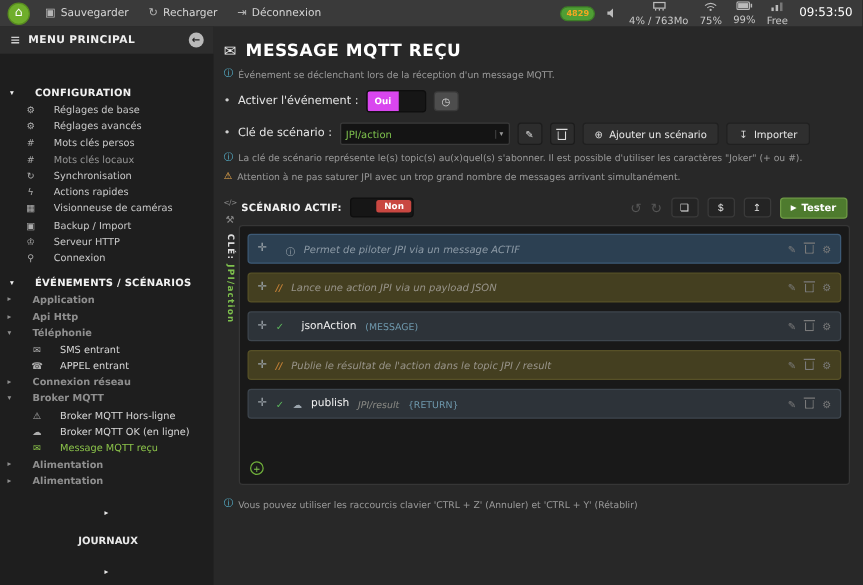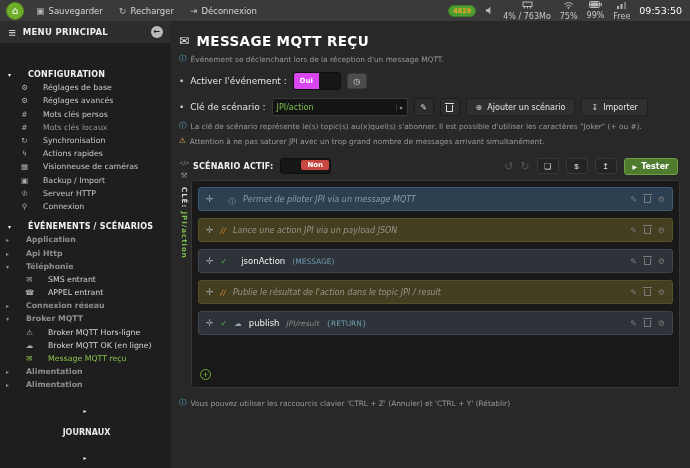--- a/index.html
+++ b/index.html
@@ -417,21 +417,21 @@
           <span>Tester</span>
         </button>
       </div>
       <div class="ed-panel">
         <div id="rows">
             <div class="row comment-selected">
     <span class="mv">✛</span>
 
     <span class="lead info">ⓘ</span>
 
-    <span class="rtext">Permet de piloter JPI via un message MQTT</span>
+    <span class="rtext">Permet de piloter JPI via un message ACTIF</span>
     <span class="spacer"></span>
     <span class="ric">✎</span>
     <span class="ric"><span class="trash"></span></span>
     <span class="ric">⚙</span>
   </div>
             <div class="row comment">
     <span class="mv">✛</span>
 
     <span class="lead slashes">//</span>
 

